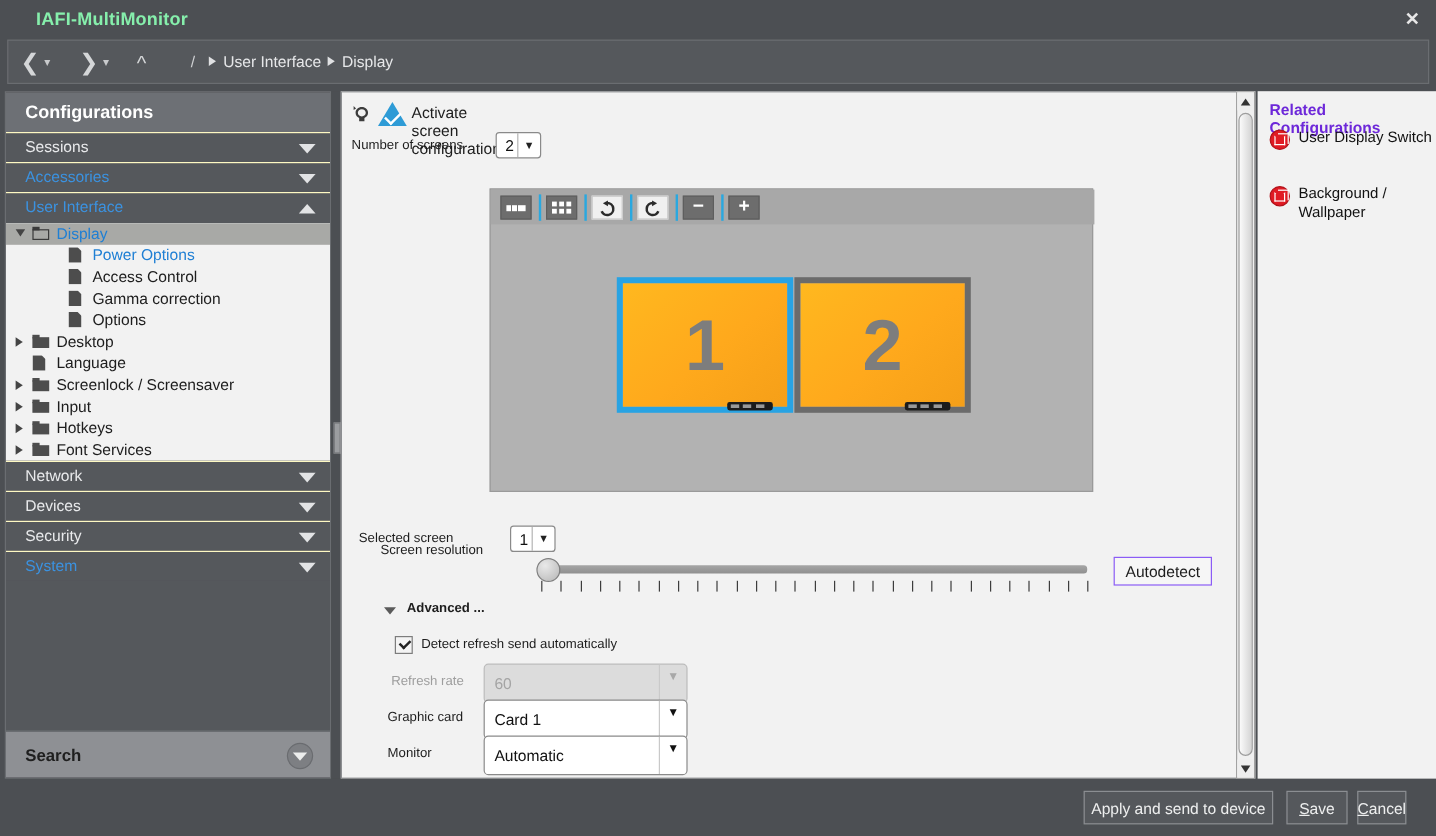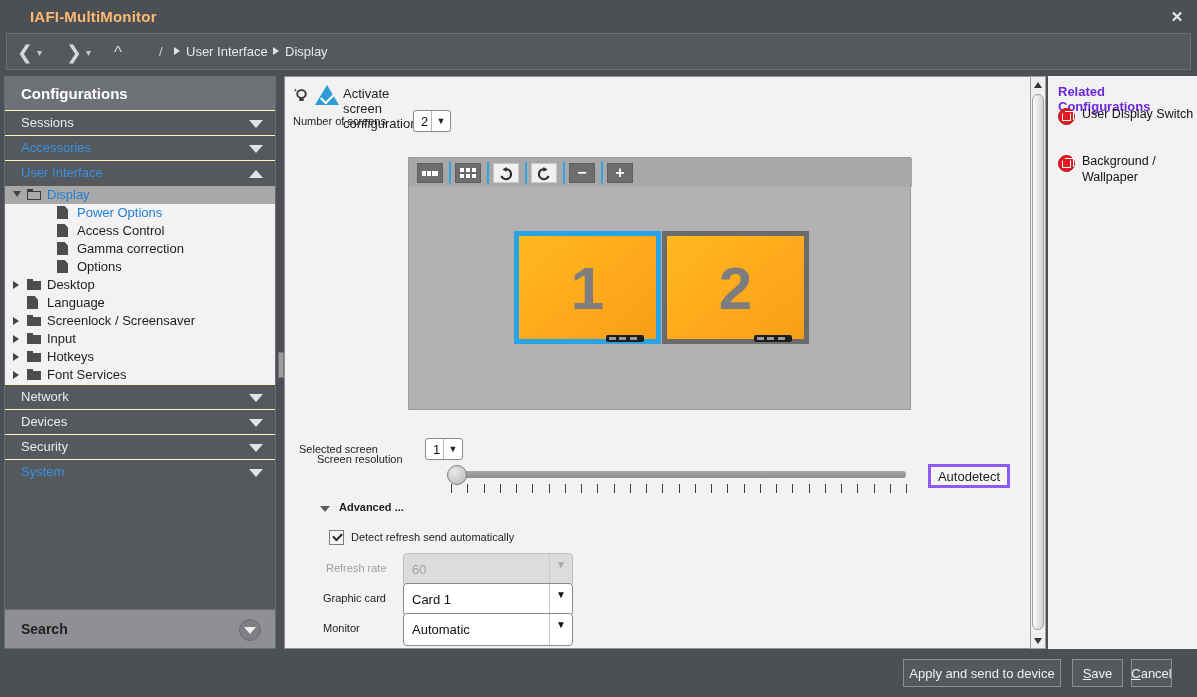--- a/index.html
+++ b/index.html
@@ -14,21 +14,21 @@
   }
   #app { position: relative; width: 1197px; height: 697px; }
 
   
   .titlebar {
     position: absolute; left: 0; top: 0; width: 1197px; height: 35px;
     background: #4c4f53;
   }
   .titlebar .title {
     position: absolute; left: 30px; top: 8px;
-    color: #fdba74; font-size: 15px; font-weight: bold;
+    color: #86efac; font-size: 15px; font-weight: bold;
     letter-spacing: .2px;
   }
   .titlebar .closebtn {
     position: absolute; right: 8px; top: 6px;
     width: 24px; height: 22px; line-height: 22px; text-align: center;
     color: #e8e8e8; font-size: 15px; font-weight: bold; cursor: pointer;
   }
 
   
   .navbar {
@@ -243,21 +243,21 @@
   .slider-knob {
     position: absolute; left: 446px; top: 470px; width: 18px; height: 18px;
     border-radius: 50%;
     background: radial-gradient(circle at 35% 30%, #e9e9e9, #b6b6b6);
     border: 1px solid #7e7e7e; cursor: pointer;
   }
   .ticks { position: absolute; left: 450px; top: 489px; width: 456px; height: 9px; }
   .ticks i { position: absolute; top: 0; width: 1px; height: 9px; background: #3d3d3d; }
 
   .btn-box {
-    position: absolute; background: #f6f6f6; border: 3px solid #8b5cf6;
+    position: absolute; background: #f6f6f6; border: 1px solid #8b5cf6;
     box-sizing: border-box; cursor: pointer; font-size: 13px; color: #1d1d1d;
     display: flex; align-items: center; justify-content: center;
   }
 
   .cb {
     position: absolute; left: 330px; top: 530px; width: 15px; height: 15px;
     background: #f4f4f4; border: 1px solid #7d7d7d; box-sizing: border-box;
     cursor: pointer;
   }
   .cb:after {

